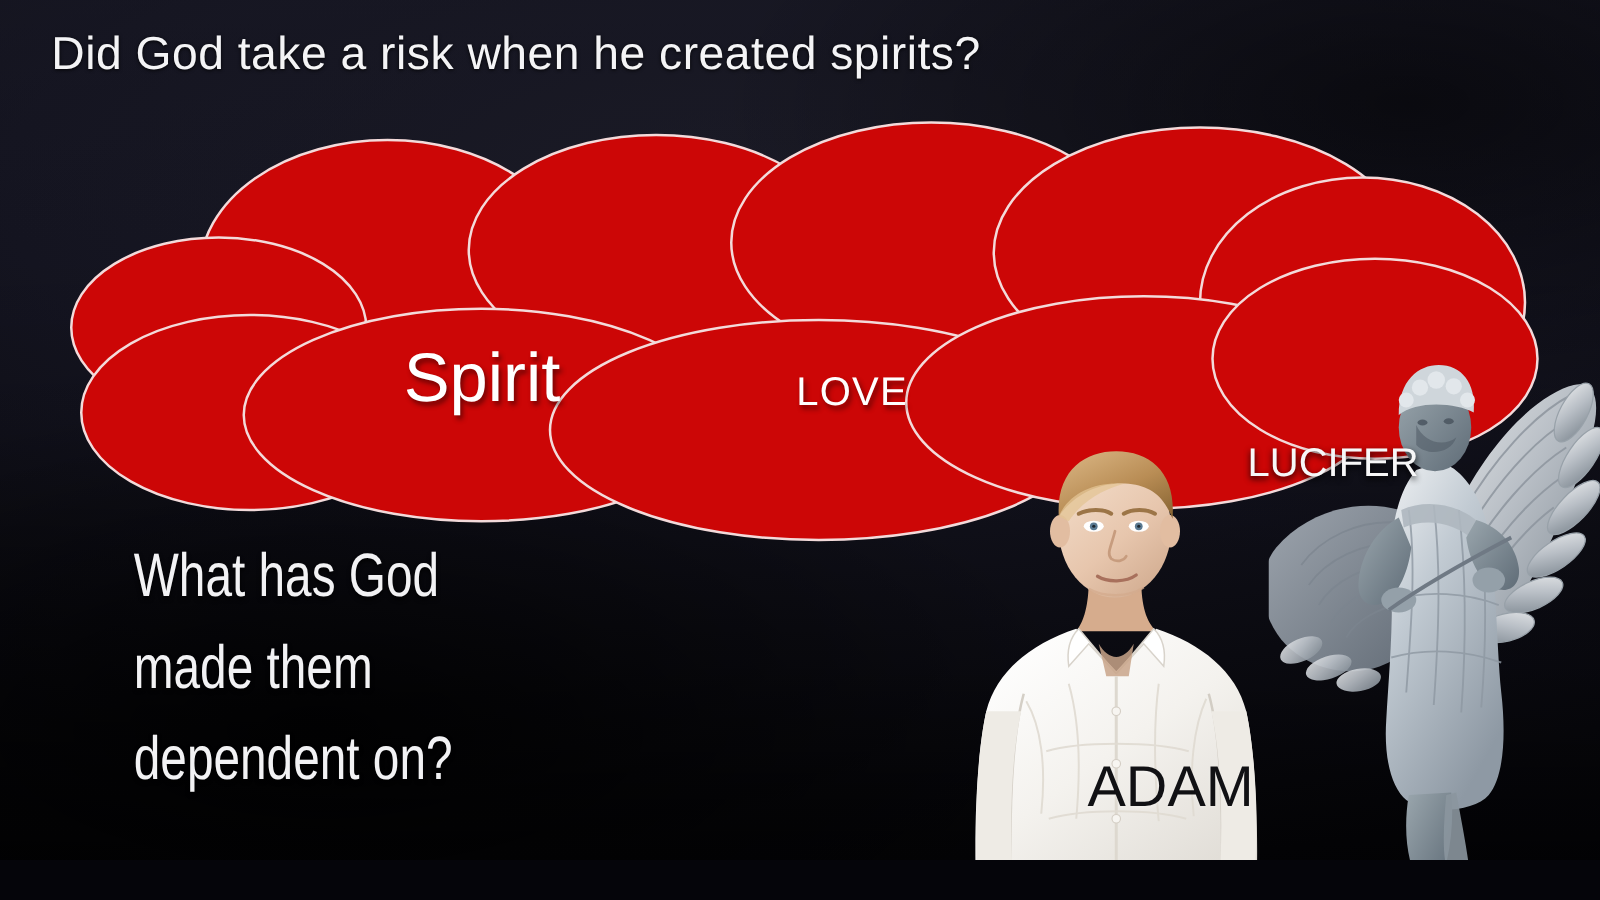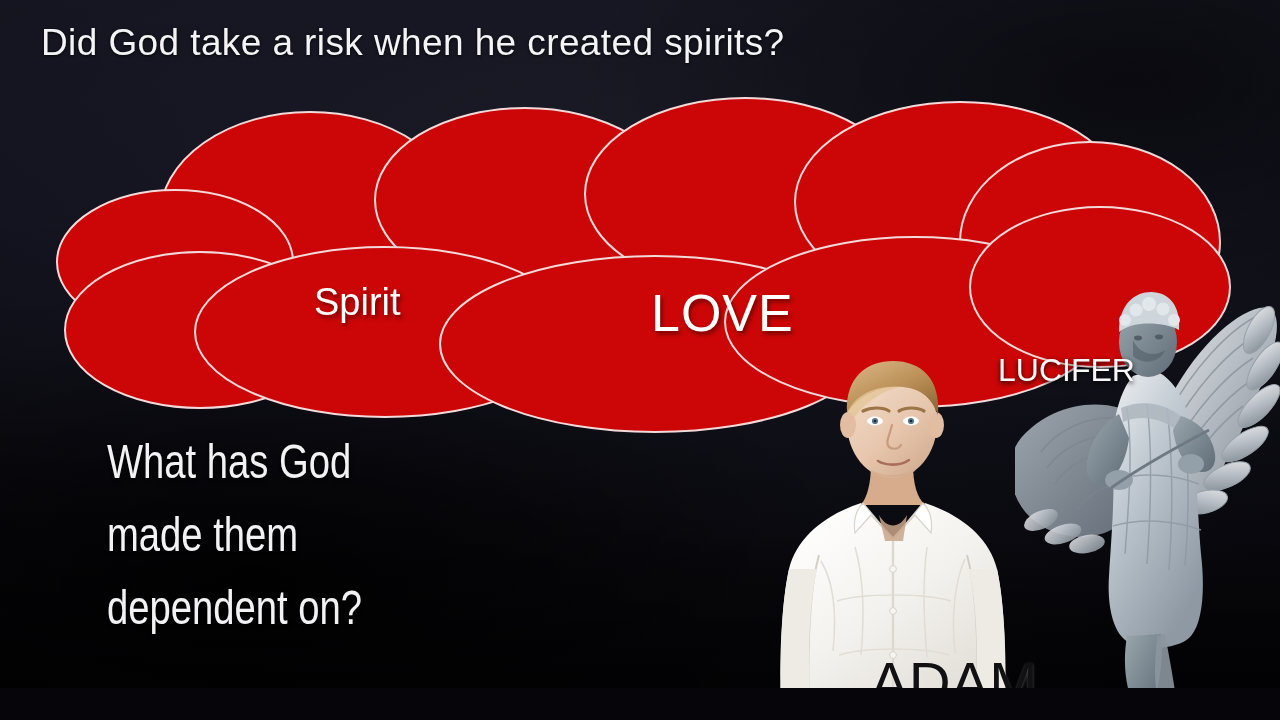--- a/index.html
+++ b/index.html
@@ -58,27 +58,27 @@
   }
   #cloud-svg { display:block; width:100%; height:100%; overflow:visible; }
 
   .cloud-label {
     position:absolute;
     color:#ffffff;
     text-shadow:2px 3px 4px rgba(0,0,0,.45);
     pointer-events:none;
   }
   #label-spirit {
-    left:259px; top:190px;
-    font-size:38px;
+    left:268px; top:190px;
+    font-size:55px;
     line-height:60px;
   }
   #label-love {
-    left:596px; top:206px;
-    font-size:52px;
+    left:582px; top:206px;
+    font-size:32px;
     line-height:50px;
     letter-spacing:1px;
     text-align:center;
   }
 
   
   #question-block {
     position:absolute;
     left:74px; top:425px;
     font-size:49px;
@@ -109,22 +109,22 @@
     text-align:center;
   }
   #label-lucifer {
     left:998px; top:352px;
     font-size:32px;
     line-height:36px;
     color:#f7f7f8;
     text-shadow:0 2px 5px rgba(0,0,0,.9);
   }
   #label-adam {
-    left:870px; top:658px;
-    font-size:58px;
+    left:870px; top:604px;
+    font-size:46px;
     line-height:50px;
     color:#111114;
     text-shadow:0 1px 3px rgba(255,255,255,.32);
   }
 </style>
 </head>
 <body>
 
 <div id="slide">
 

